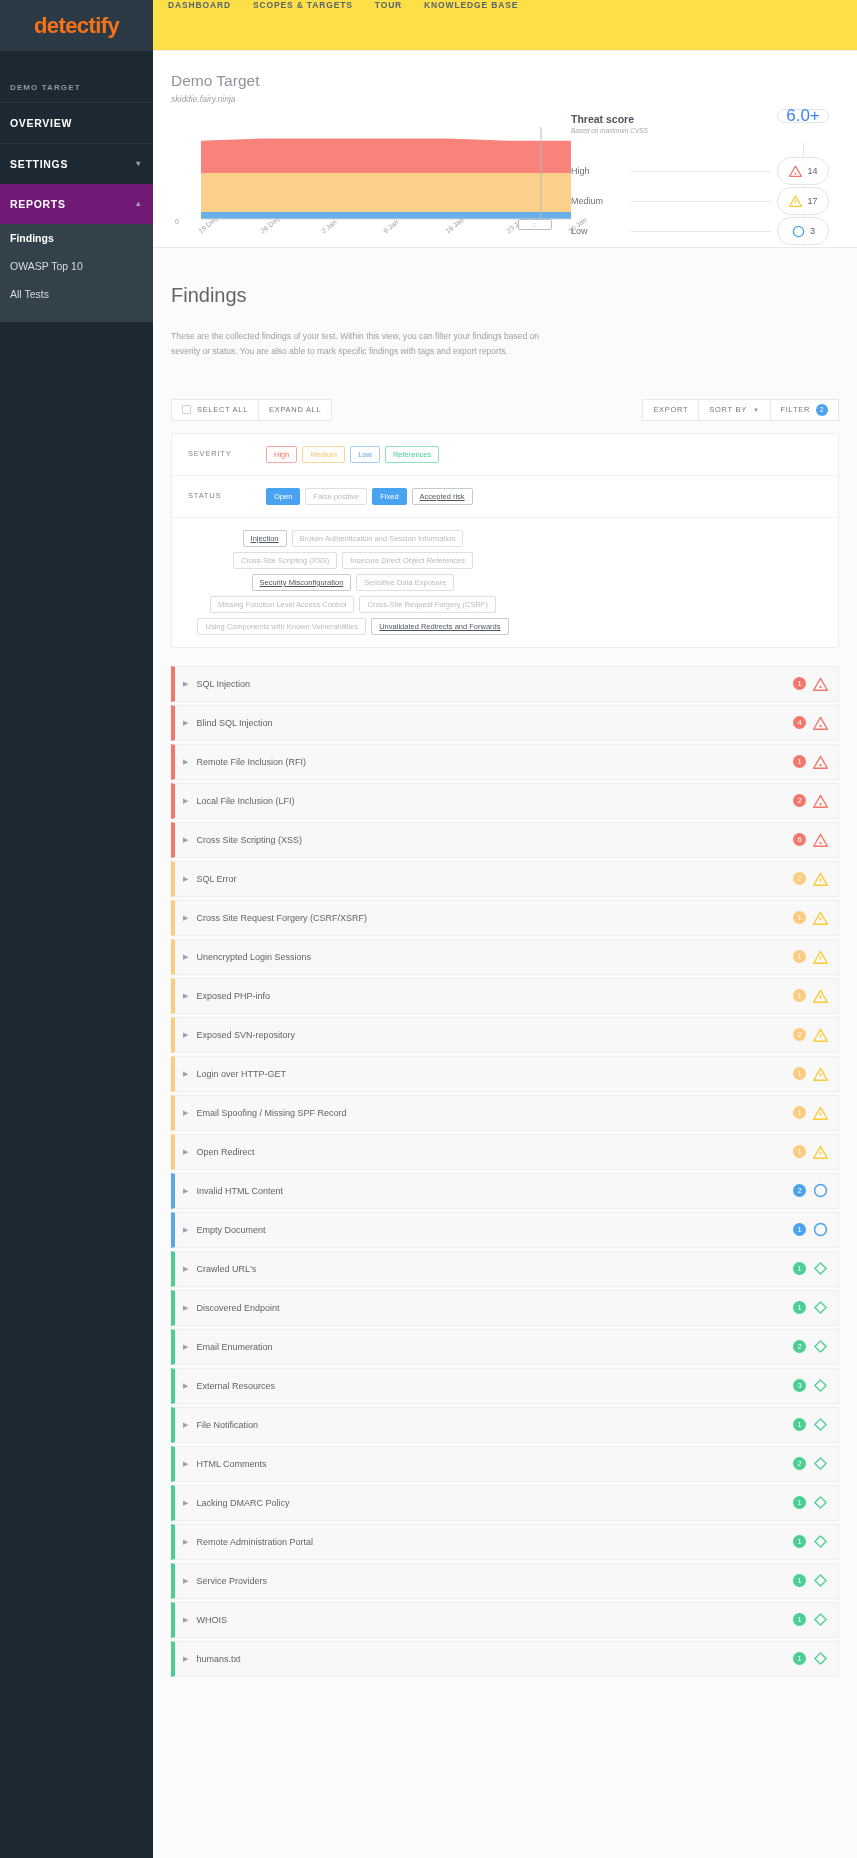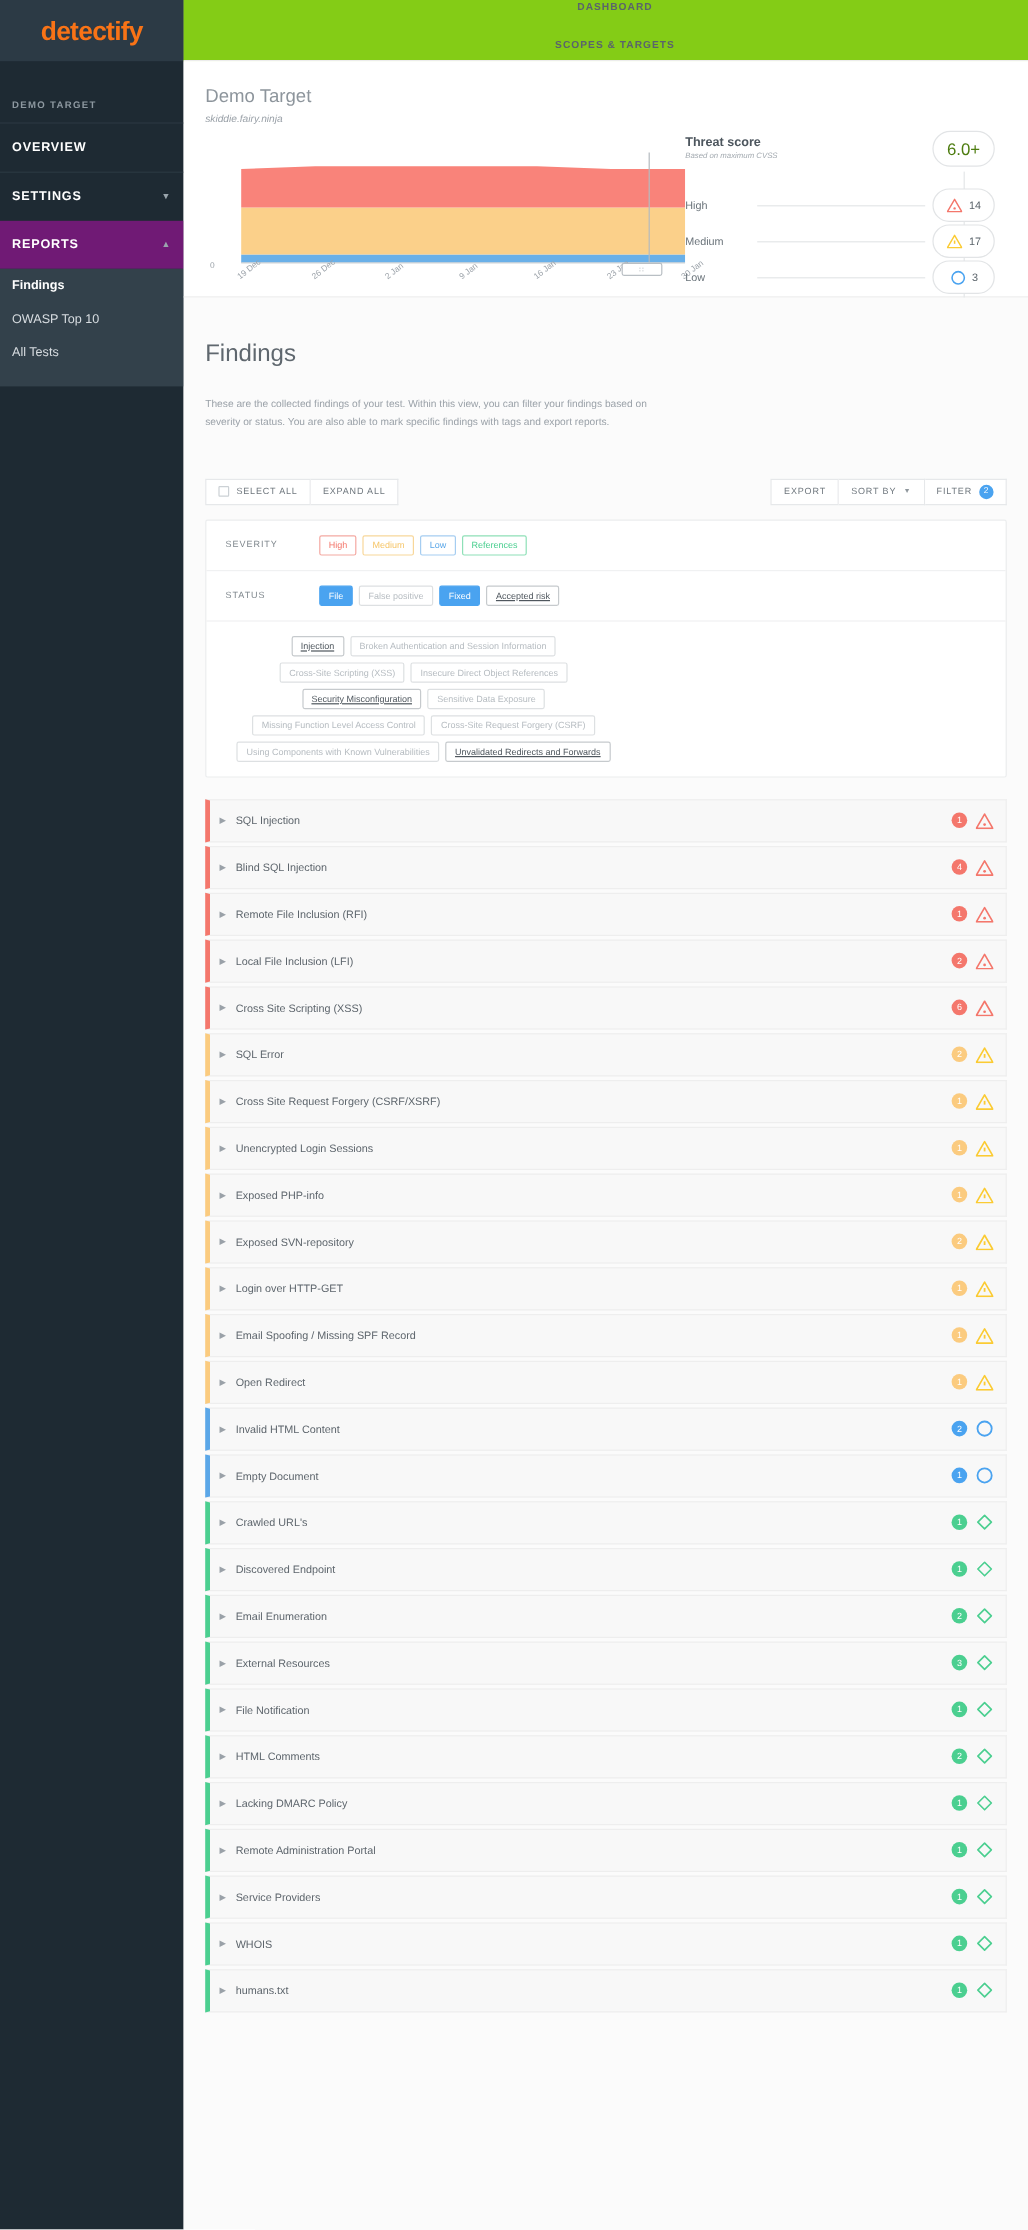--- a/index.html
+++ b/index.html
@@ -42,22 +42,22 @@
   .side-sub {
     padding: 8px 0 8px 10px; color: #d7dce0; font-size: 10.5px;
     cursor: pointer;
   }
   .side-sub.sel { color: #ffffff; font-weight: bold; }
   .sub-wrap { background: #33414b; padding-bottom: 14px; }
 
   
   .topnav {
     position: absolute; left: 153px; top: 0; width: 704px; height: 51px;
-    background: #84cc16; border-bottom: 1px solid #ececec;
-    display: flex; align-items: center; padding-left: 15px; gap: 22px; flex-direction: column;
+    background: #fde047; border-bottom: 1px solid #ececec;
+    display: flex; align-items: flex-start; padding-left: 15px; gap: 22px;
   }
   .topnav a {
     color: #5a646c; font-size: 8.5px; font-weight: bold;
     letter-spacing: 0.85px; text-decoration: none; cursor: pointer;
   }
 
   
   .header-panel {
     position: absolute; left: 153px; top: 51px; width: 704px; height: 197px;
     background: #ffffff; border-bottom: 1px solid #e9e9e9;
@@ -90,23 +90,23 @@
     display: flex; align-items: center; justify-content: center;
     letter-spacing: 1px; font-size: 6px; color: #8a9299;
   }
 
   
   .threat { position: absolute; left: 418px; top: 62px; width: 270px; }
   .threat-title { font-size: 10.5px; font-weight: bold; color: #4d565e; }
   .threat-sub { font-size: 6.5px; font-style: italic; color: #a3aab0; margin-top: 2px; }
   .score-pill {
     position: absolute; right: 12px; top: -4px;
-    width: 52px; height: 30px; border: 1px solid #e2e4e6; border-radius: 16px;
+    width: 52px; height: 14px; border: 1px solid #e2e4e6; border-radius: 16px;
     background: #fff; display: flex; align-items: center; justify-content: center;
-    font-size: 14px; color: #4d7c0f; font-weight: normal;
+    font-size: 17px; color: #3b82f6; font-weight: normal;
   }
   .sev-row {
     position: relative; height: 30px; display: flex; align-items: center;
   }
   .sev-name { font-size: 9px; color: #6a737a; width: 60px; }
   .sev-line { flex: 1; height: 1px; background: #e4e6e8; margin-right: 6px; }
   .sev-pill {
     width: 52px; height: 28px; border: 1px solid #e2e4e6; border-radius: 15px;
     background: #fff; display: flex; align-items: center; justify-content: center;
     gap: 4px; margin-right: 12px;
@@ -346,21 +346,21 @@
       <div class="chips" id="sev-chips">
           <span class="chip sev-high">High</span>
           <span class="chip sev-med">Medium</span>
           <span class="chip sev-low">Low</span>
           <span class="chip sev-info">References</span>
         </div>
     </div>
     <div class="filter-row">
       <div class="filter-label">STATUS</div>
       <div class="chips" id="status-chips">
-          <span class="chip solid-blue">File</span>
+          <span class="chip solid-blue">Open</span>
           <span class="chip ">False positive</span>
           <span class="chip solid-blue">Fixed</span>
           <span class="chip on-dark">Accepted risk</span>
         </div>
     </div>
     <div class="filter-row">
       <div class="chips" id="owasp-chips" style="max-width:330px;justify-content:center;">
           <span class="chip on-dark">Injection</span>
           <span class="chip ">Broken Authentication and Session Information</span>
           <span class="chip ">Cross-Site Scripting (XSS)</span>

